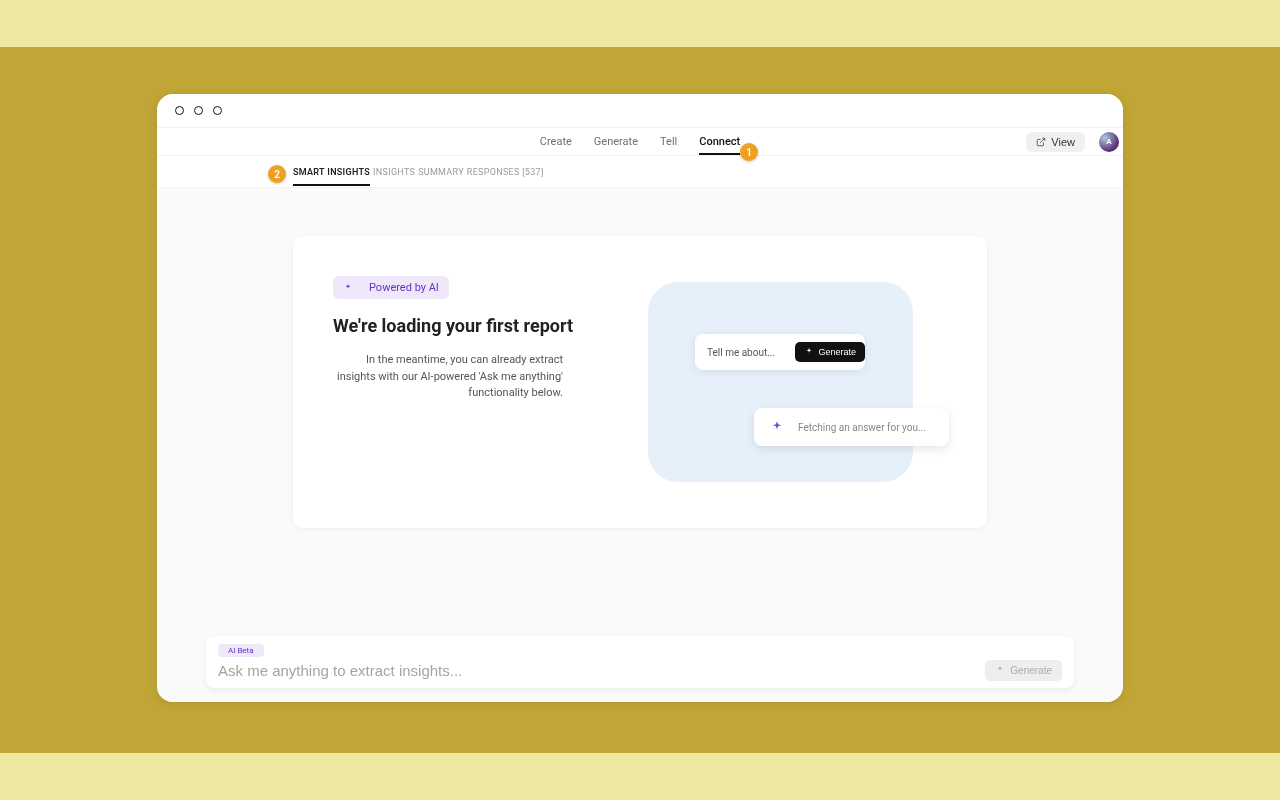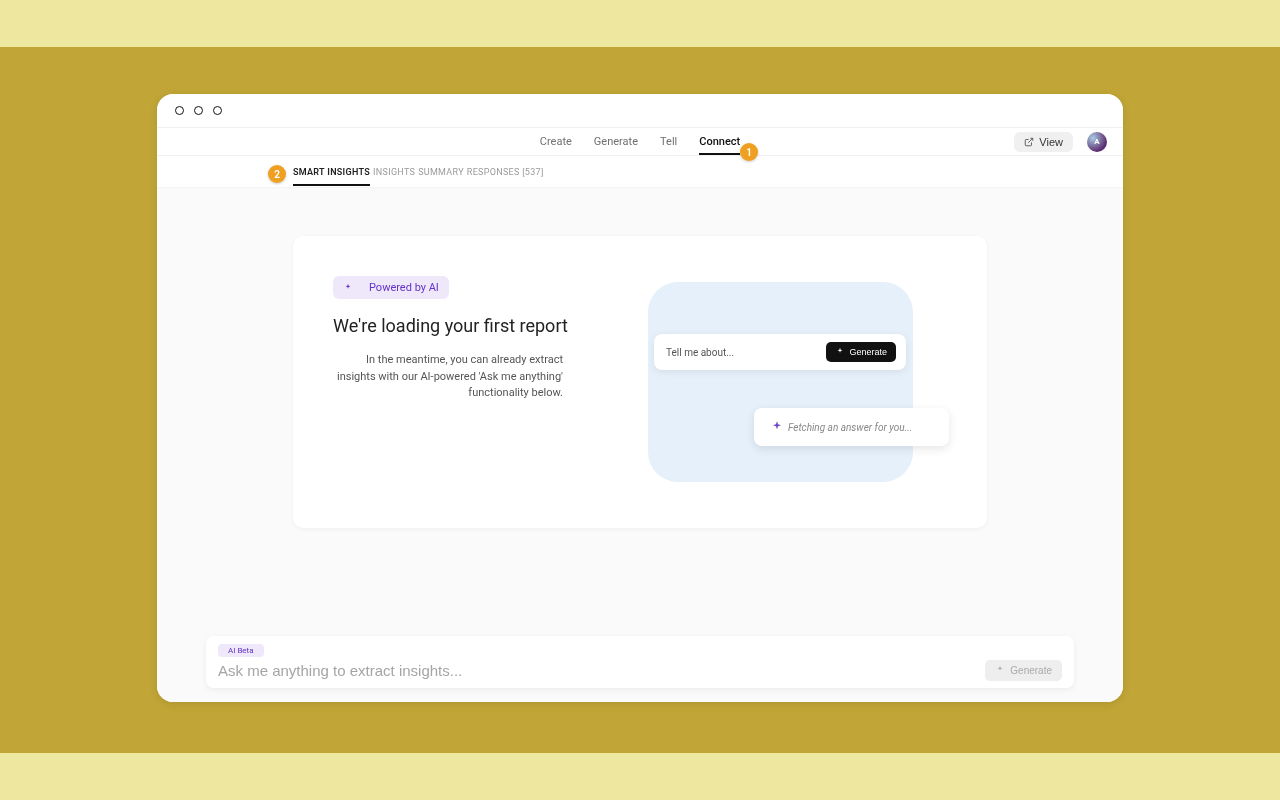--- a/index.html
+++ b/index.html
@@ -26,47 +26,47 @@
   .titlebar .dot { width:9px; height:9px; border:1.5px solid #111; border-radius:50%; }
 
   .topnav {
     height: 29px; background:#fff; border-top:1px solid #f1f1f1; border-bottom:1px solid #f1f1f1;
     display:flex; align-items:center; justify-content:center; position:relative;
   }
   .topnav .tabs { display:flex; gap:22px; }
   .topnav .tab { font-size:11px; color:#707070; cursor:pointer; padding:6px 0; position:relative; }
   .topnav .tab.active { color:#111; font-weight:500; }
   .topnav .tab.active::after { content:""; position:absolute; left:0; right:0; bottom:-1px; height:2px; background:#111; }
-  .topright { position:absolute; right:16px; top:50%; transform:translateY(-50%); display:flex; align-items:center; gap:14px; }
+  .topright { position:absolute; right:4px; top:50%; transform:translateY(-50%); display:flex; align-items:center; gap:14px; }
   .viewbtn { background:#f0f0f0; border-radius:6px; padding:4px 10px; font-size:11px; color:#333; display:flex; align-items:center; gap:5px; cursor:pointer; border:none; }
   .avatar { width:20px; height:20px; border-radius:50%; background: radial-gradient(circle at 30% 30%, #a9cce3, #5b2c6f 70%); display:flex; align-items:center; justify-content:center; color:#fff; font-size:8px; font-weight:600; }
 
   .subnav { height: 32px; background:#fff; border-bottom:1px solid #f4f4f4; display:flex; align-items:center; padding-left:136px; gap:3px; }
   .subnav .subtab { font-size:9px; letter-spacing:.3px; color:#9a9a9a; cursor:pointer; padding:8px 0; position:relative; text-transform:uppercase;}
   .subnav .subtab.active { color:#222; font-weight:600; }
   .subnav .subtab.active::after { content:""; position:absolute; left:0; right:0; bottom:-1px; height:2px; background:#111; }
 
   .content { flex:1; background:#fafafa; position:relative; }
 
   .card {
     position:absolute; left:136px; top:48px; width:694px; height:292px;
     background:#fff; border-radius:10px; box-shadow:0 1px 4px rgba(0,0,0,.05);
     padding:40px; display:flex; gap:0;
   }
   .card-left { width:280px; }
   .ai-badge { display:inline-flex; align-items:center; gap:16px; background:#efe8fb; color:#6233c7; font-size:11px; padding:5px 10px; border-radius:6px; margin-bottom:16px; }
-  .card-left h2 { font-size:18px; font-weight:400; color:#222; margin-bottom:16px; }
+  .card-left h2 { font-size:18px; font-weight:700; color:#222; margin-bottom:16px; }
   .card-left p { font-size:11px; line-height:1.5; color:#555; max-width:230px;text-align:right; }
 
   .card-right { flex:1; position:relative; display:flex; align-items:center; justify-content:center; }
   .blue-blob { position:absolute; width:265px; height:200px; background:#e5f0fb; border-radius:30px; }
-  .prompt-row { position:relative; background:#fff; border-radius:8px; box-shadow:0 2px 8px rgba(0,0,0,.08); padding:8px 10px 8px 12px; display:flex; align-items:center; gap:10px; width:252px; top:-30px; }
+  .prompt-row { position:relative; background:#fff; border-radius:8px; box-shadow:0 2px 8px rgba(0,0,0,.08); padding:8px 0 8px 12px; display:flex; align-items:center; gap:10px; width:170px; top:-30px; }
   .prompt-row span.txt { font-size:10px; color:#555; flex:1; }
   .gen-mini { background:#111; color:#fff; font-size:9px; border:none; border-radius:5px; padding:5px 9px; display:flex; align-items:center; gap:4px; cursor:pointer; }
-  .fetch-row { position:absolute; background:#fff; border-radius:8px; box-shadow:0 3px 10px rgba(0,0,0,.1); padding:12px 16px; display:flex; align-items:center; gap:4px; width:195px; bottom:42px; right:-2px;font-style:italic; }
+  .fetch-row { position:absolute; background:#fff; border-radius:8px; box-shadow:0 3px 10px rgba(0,0,0,.1); padding:12px 16px; display:flex; align-items:center; gap:14px; width:195px; bottom:42px; right:-2px; }
   .fetch-row .sp { color:#6e49c9; }
   .fetch-row .ft { font-size:10px; color:#888; }
 
   .ask-bar {
     position:absolute; left:49px; bottom:14px; right:49px; height:52px;
     background:#fff; border-radius:8px; box-shadow:0 2px 6px rgba(0,0,0,.06);
     padding:8px 12px; display:flex; flex-direction:column; justify-content:center;
   }
   .beta-badge { align-self:flex-start; background:#efe8fb; color:#6233c7; font-size:8px; padding:2px 10px; border-radius:4px; margin-bottom:3px; }
   .ask-row { display:flex; align-items:center; }

